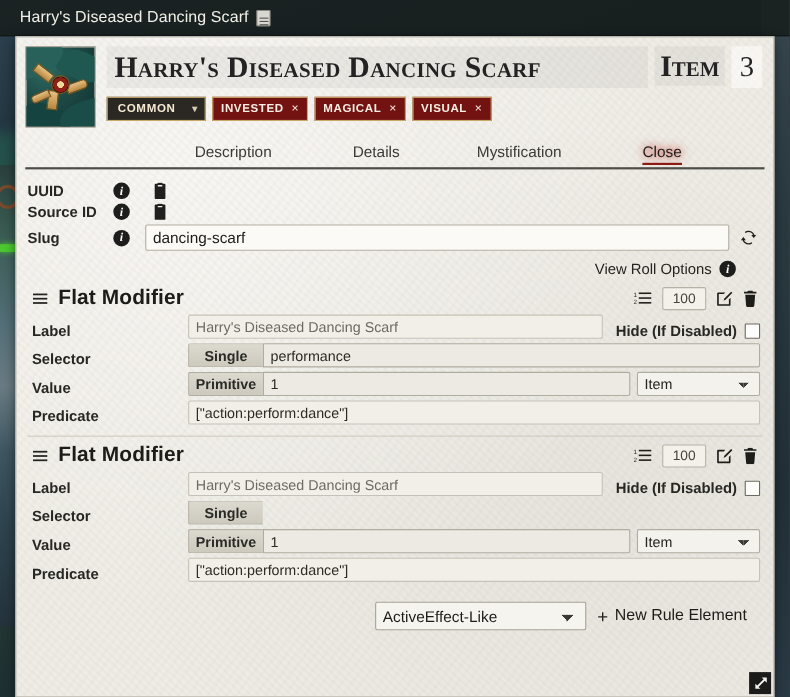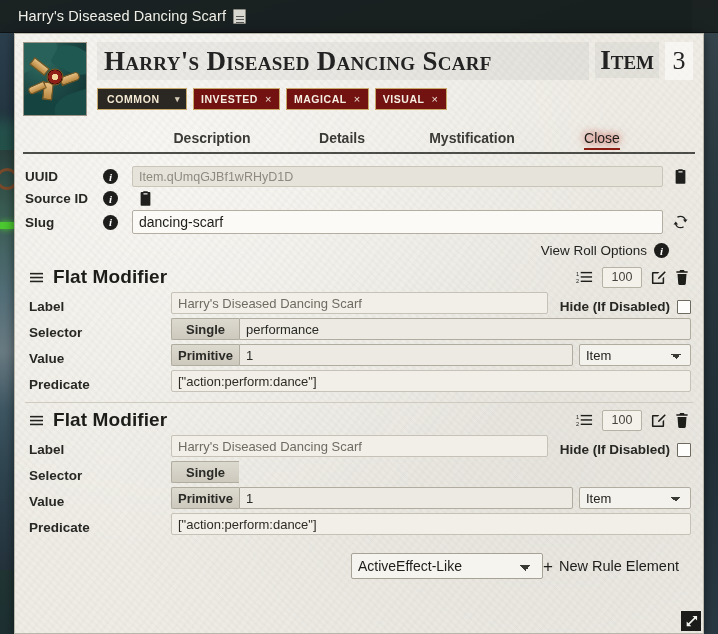--- a/index.html
+++ b/index.html
@@ -198,21 +198,20 @@
     display: flex; align-items: flex-end; justify-content: flex-end;
     gap: 0; padding: 4px 28px 0 0;
     border-bottom: 2px solid #4a4a46;
     margin: 2px 8px 0 8px;
     height: 30px;
   }
   .tab {
     font-size: 14px; color: #3a3a36; cursor: pointer;
     padding: 0 0 6px 0; width: 130px; text-align: center;
     position: relative;
-    font-weight: bold;
   }
   .tab.active { color: #1d1d1a; font-weight: 400; }
   .tab.active .tab-label {
     border-bottom: 2px solid #8c1f16;
     padding-bottom: 2px;
     text-shadow: 0 0 6px rgba(200,40,30,.75), 0 0 12px rgba(200,40,30,.45);
   }
 
   
   .rules-body { padding: 12px 10px 0 10px; position: relative; }
@@ -329,21 +328,21 @@
   .pred-input {
     flex: 1; min-width: 0; height: 22px;
     font-family: "Liberation Sans", sans-serif; font-size: 13px;
     padding: 0 6px;
     border: 1px solid #c6c2b7; background: #f1efe8; color: #2e2b26;
     border-radius: 2px;
   }
 
   
   .rules-footer {
-    display: flex; align-items: center; justify-content: flex-end; 
+    display: flex; align-items: center; justify-content: flex-end; gap: 10px;
     padding: 14px 10px 0 10px;
   }
   .new-rule-select {
     width: 192px; height: 26px;
     font-family: "Liberation Sans", sans-serif; font-size: 14px;
     padding: 0 6px;
     border: 1px solid #a7a296; background: #f6f4ef; color: #1d1d1a;
     border-radius: 2px;
     -webkit-appearance: none; appearance: none;
     background-image: linear-gradient(45deg, transparent 50%, #3a3a35 50%), linear-gradient(135deg, #3a3a35 50%, transparent 50%);
@@ -445,21 +444,20 @@
       <div class="tab active">
         <span class="tab-label">Close</span>
       </div>
     </div>
 
     <div class="rules-body">
 
       <div class="idrow">
         <span class="lbl">UUID</span>
         <span class="info-dot">i</span>
-        <input class="" readonly="" value="Item.qUmqGJBf1wRHyD1D" style="">
         <span class="row-icon">
           <svg width="13" height="15" viewBox="0 0 16 18">
               <path d="M6 0h4c.6 0 1 .4 1 1h2c.6 0 1 .4 1 1v15c0 .6-.4 1-1 1H3c-.6 0-1-.4-1-1V2c0-.6.4-1 1-1h2c0-.6.4-1 1-1zm-.5 2.5V4h5V2.5h-5z" fill="#1f1f1d"></path>
             </svg>
         </span>
       </div>
 
       <div class="idrow">
         <span class="lbl">Source ID</span>
         <span class="info-dot">i</span>

